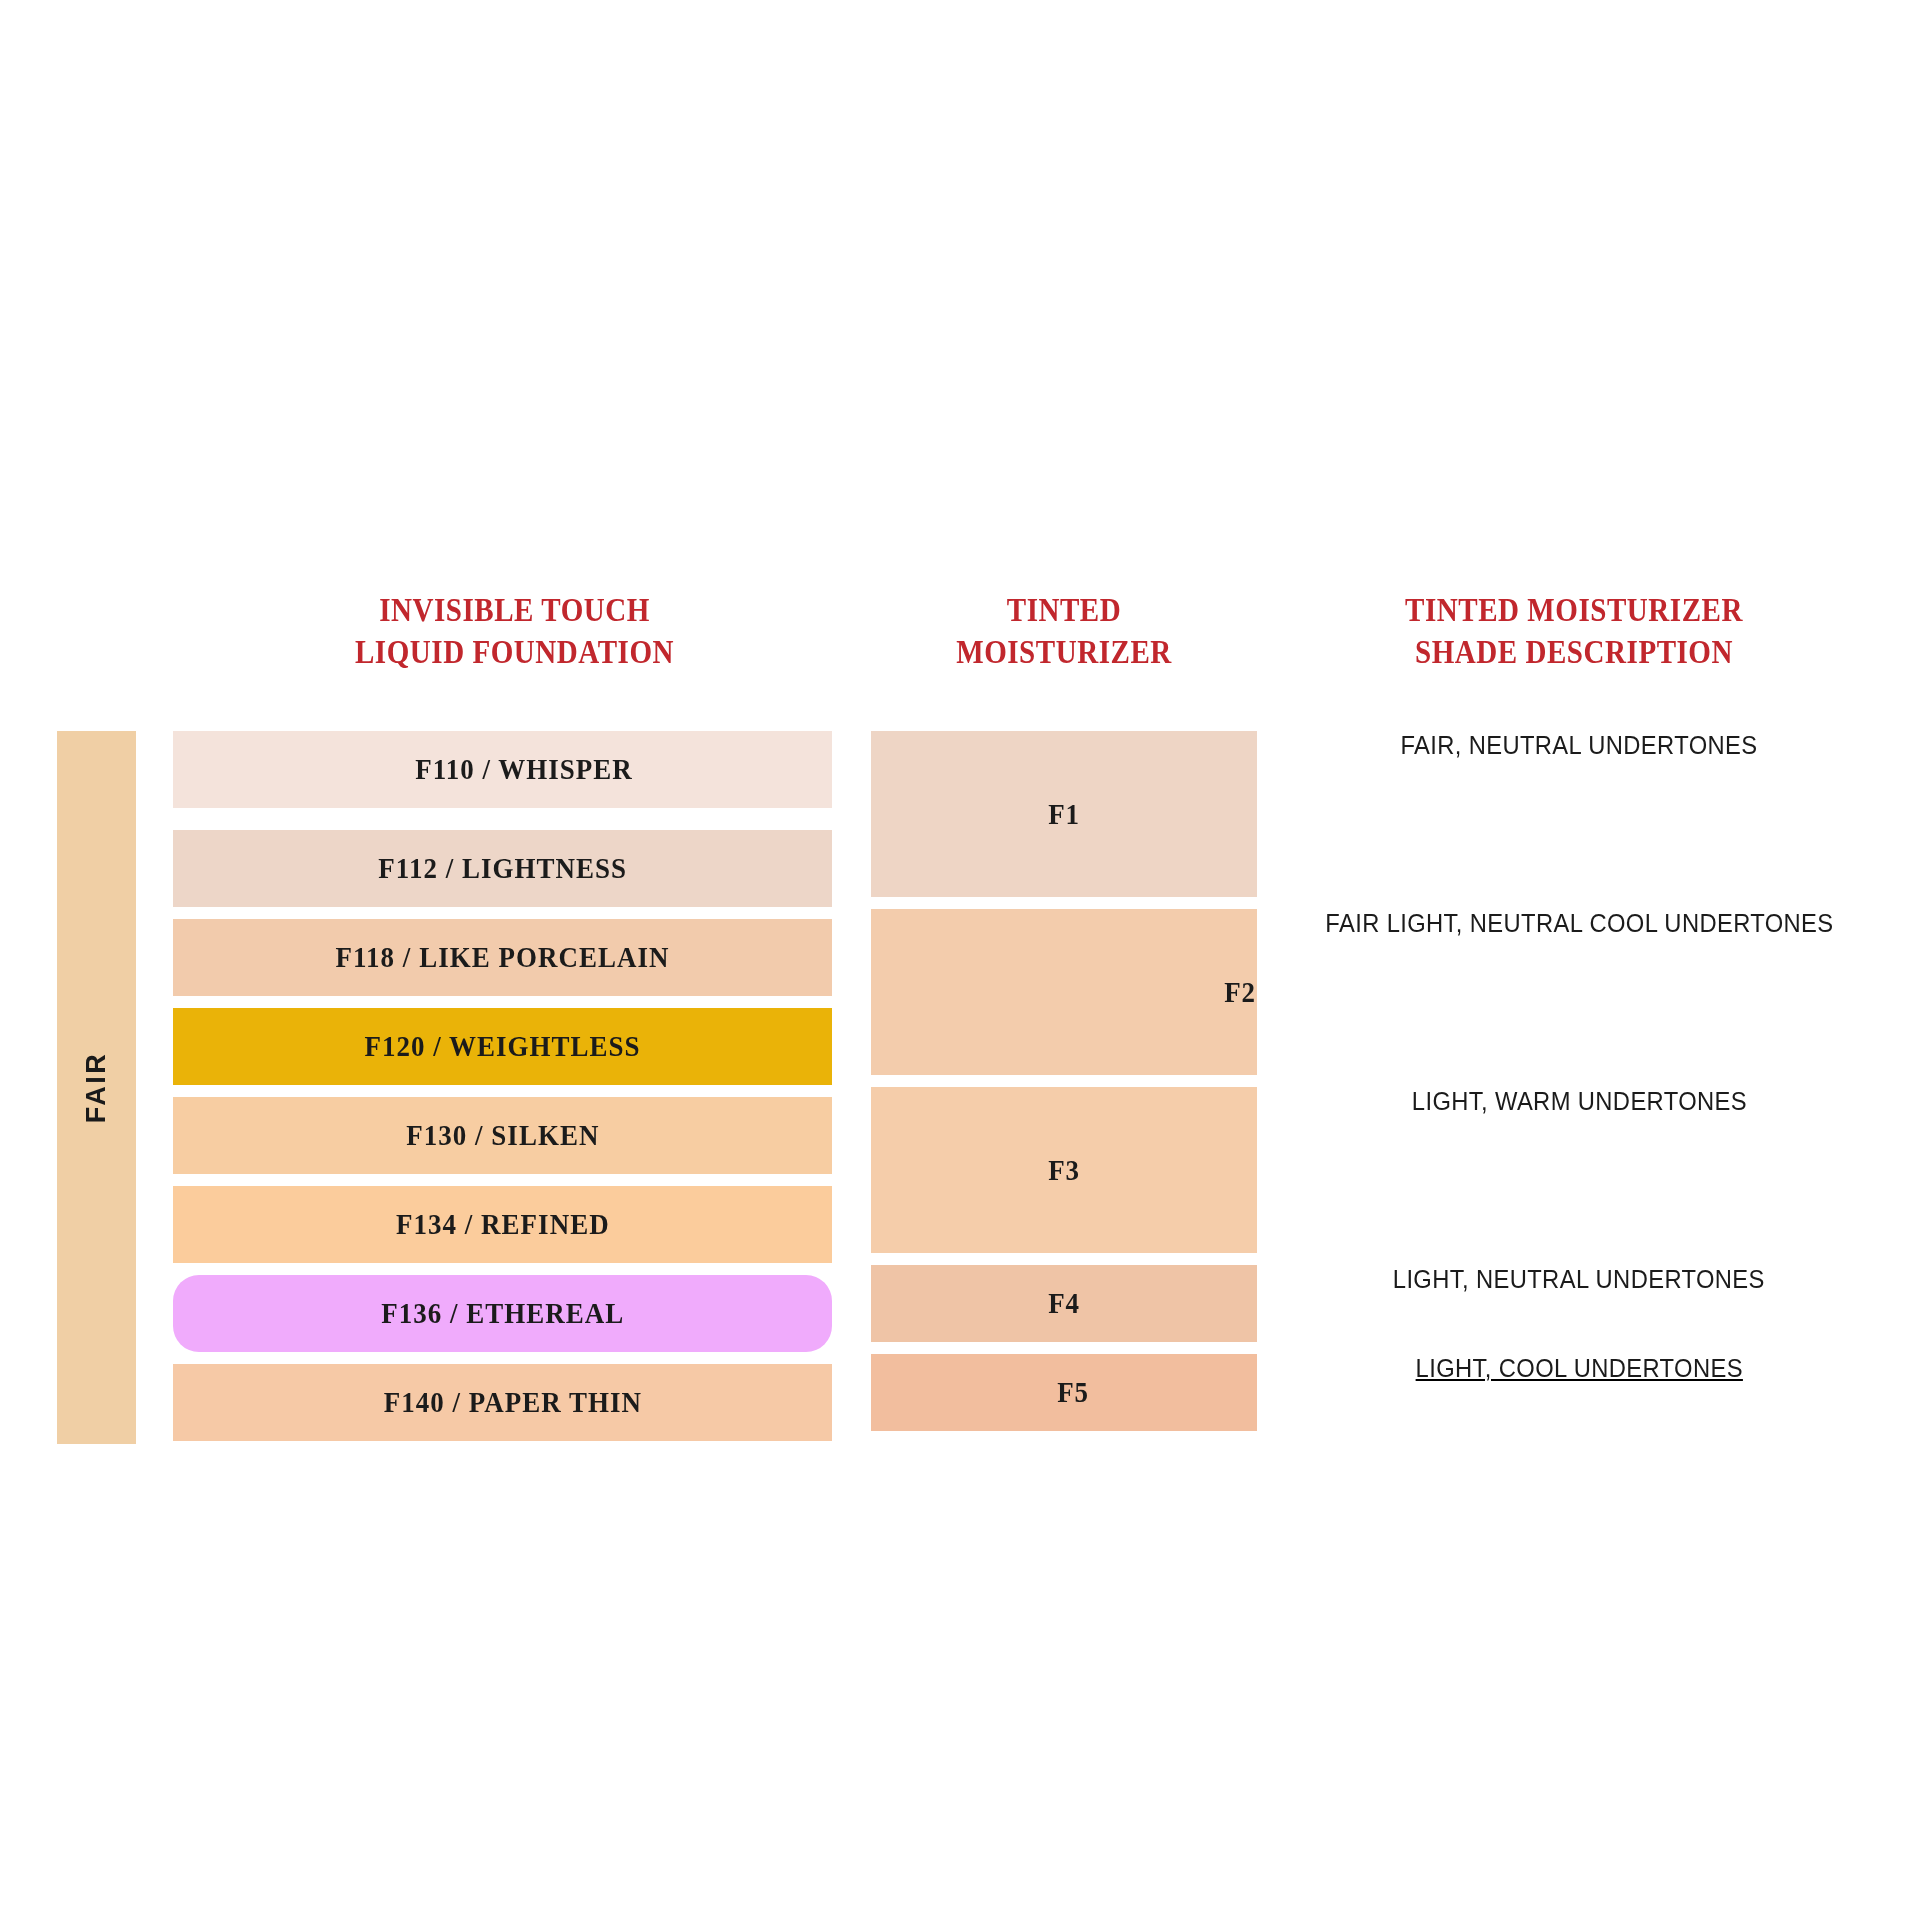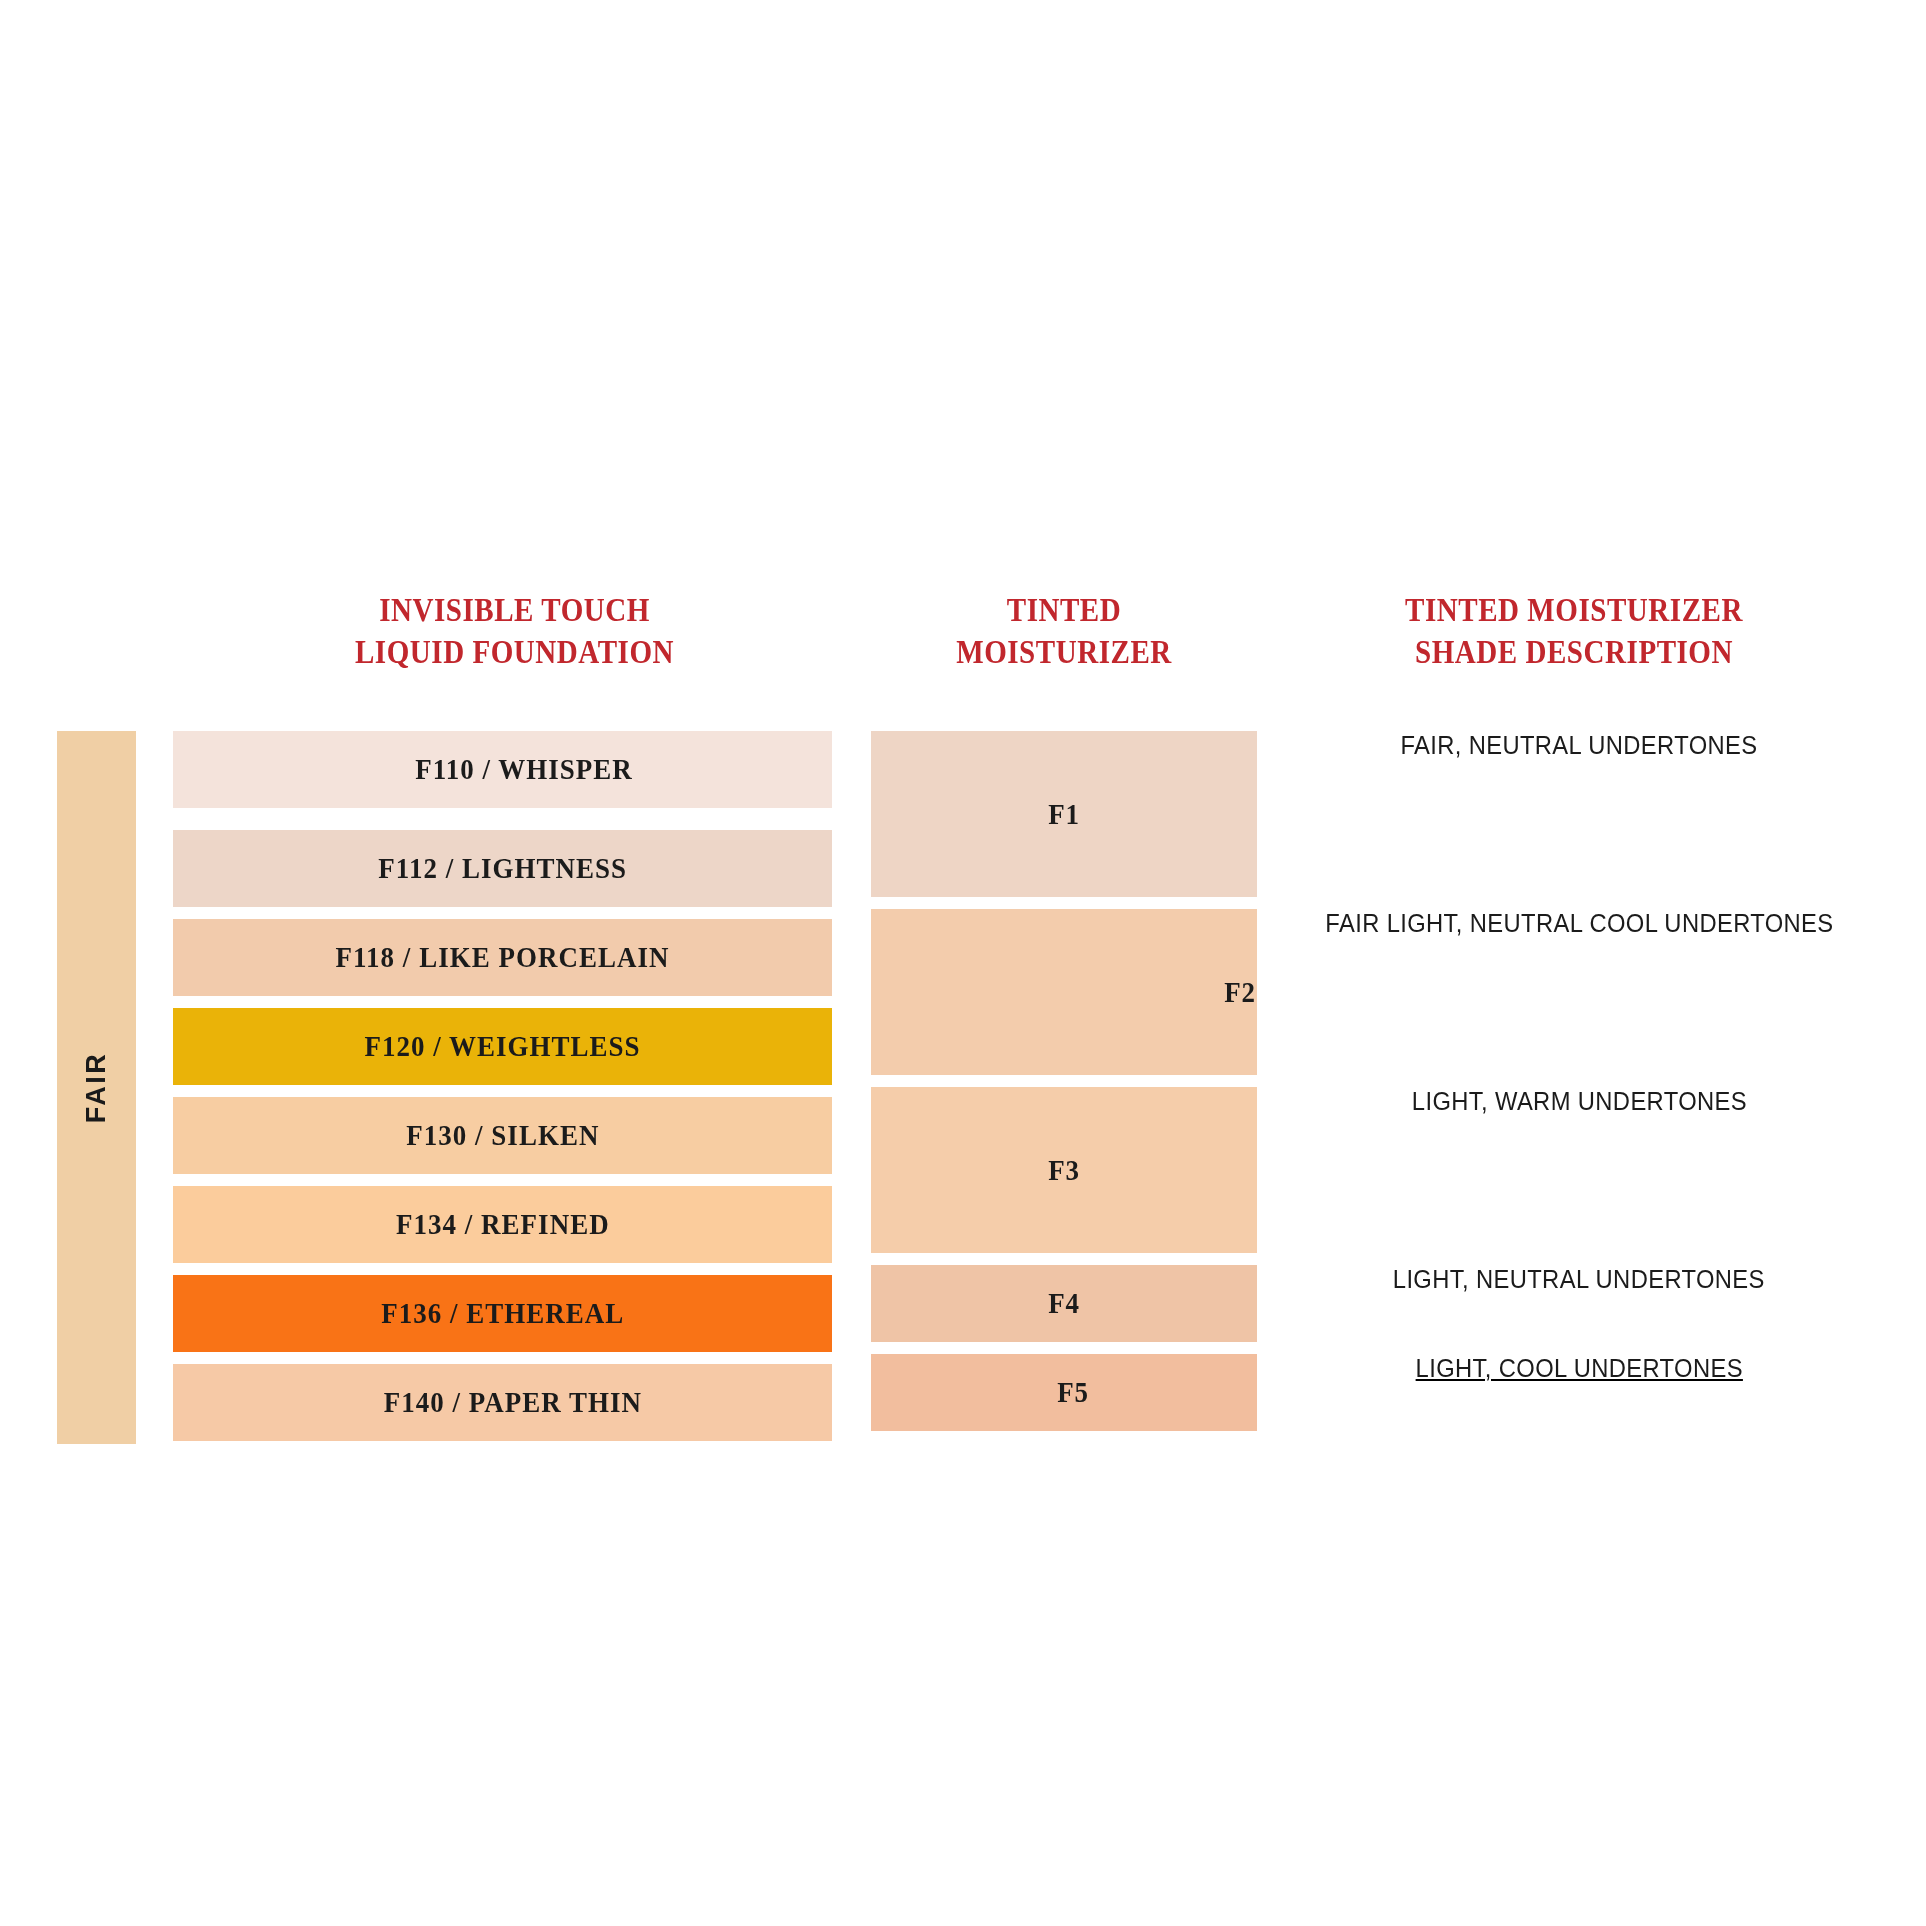--- a/index.html
+++ b/index.html
@@ -162,21 +162,21 @@
       </div>
       <div class="foundation-row" style="background: #eab308;">
         <span class="foundation-label">F120 / WEIGHTLESS</span>
       </div>
       <div class="foundation-row" style="background: rgb(247, 205, 162);">
         <span class="foundation-label">F130 / SILKEN</span>
       </div>
       <div class="foundation-row" style="background: rgb(251, 204, 156);">
         <span class="foundation-label">F134 / REFINED</span>
       </div>
-      <div class="foundation-row" style="background: #f97316;">
+      <div class="foundation-row" style="background: #f0abfc; border-radius: 26px;">
         <span class="foundation-label">F136 / ETHEREAL</span>
       </div>
       <div class="foundation-row" style="background: rgb(246, 201, 166); padding-left: 20px;">
         <span class="foundation-label">F140 / PAPER THIN</span>
       </div>
     </div>
 
   <div id="moisturizer-column">
       <div class="moisturizer-row" style="height: 166px; background: rgb(238, 213, 197);">
         <span class="moisturizer-label">F1</span>

